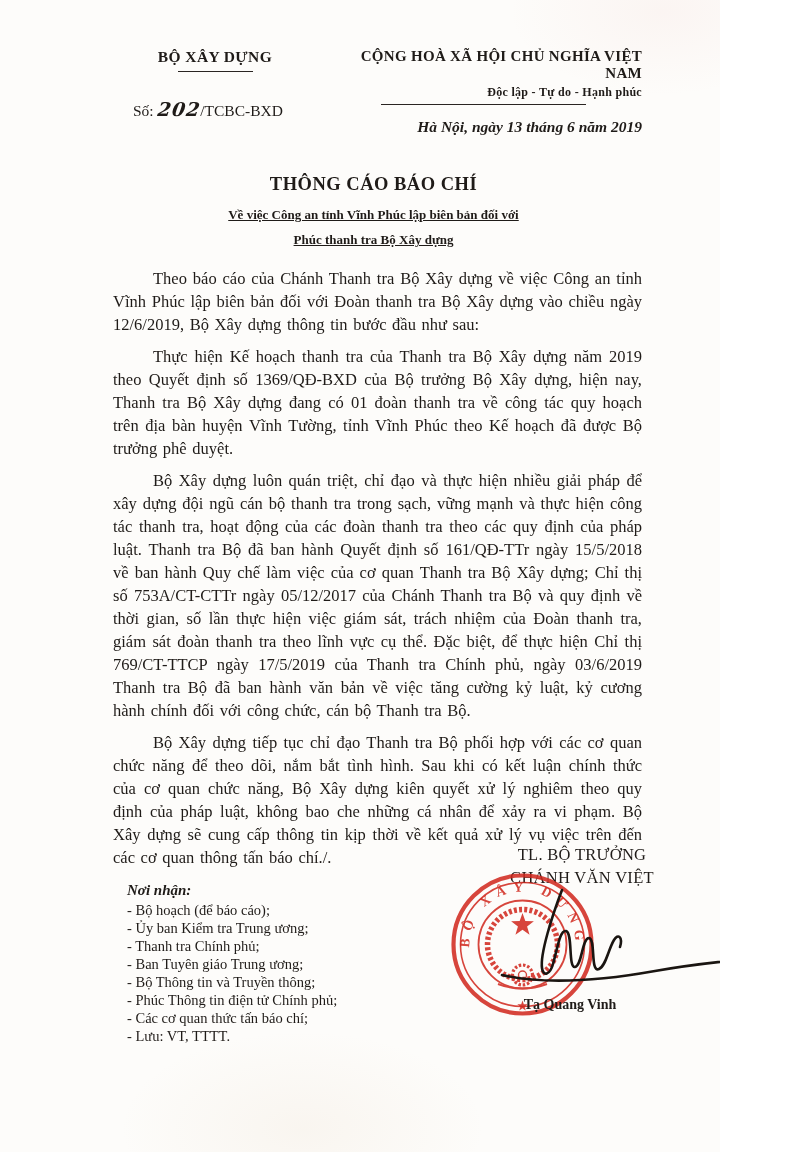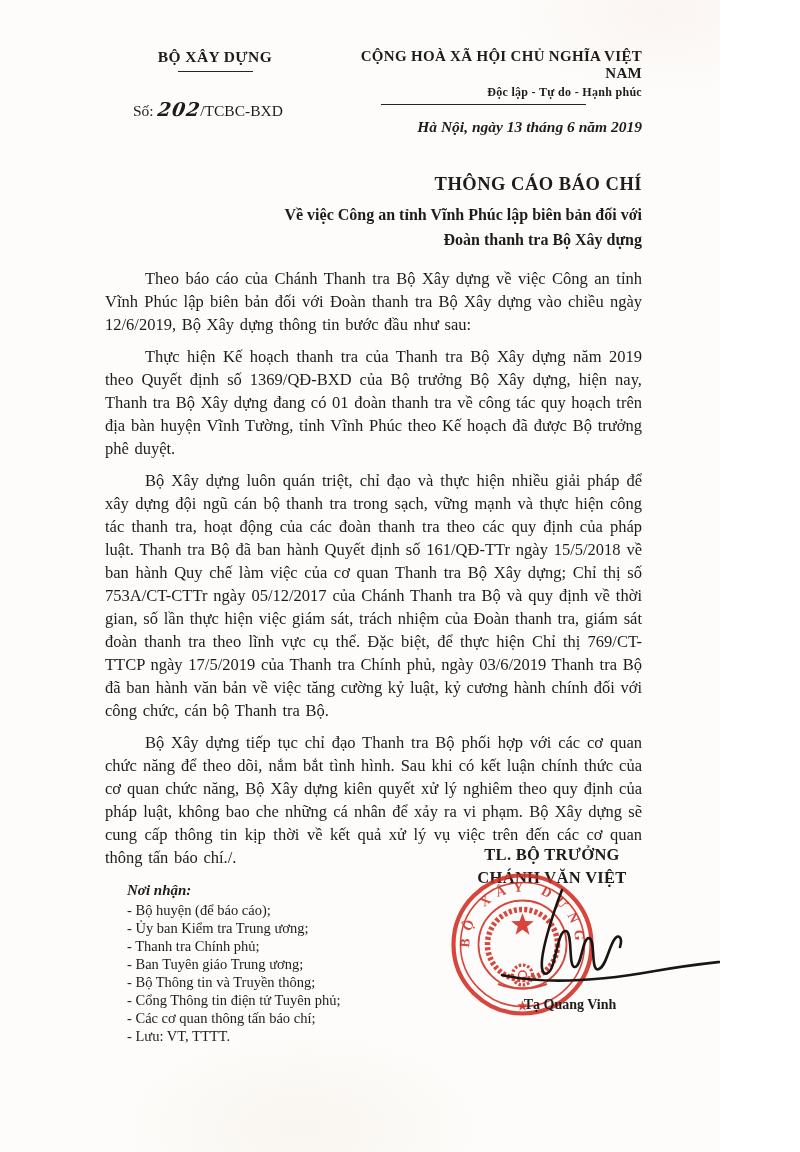--- a/index.html
+++ b/index.html
@@ -31,39 +31,39 @@
     font-family:"DejaVu Serif",serif;
     font-style:italic;font-weight:bold;font-size:19px;
     display:inline-block;transform:skewX(-8deg);
     letter-spacing:1px;
   }
   .country{font-weight:bold;font-size:15px;letter-spacing:0.3px;}
   .motto{font-weight:bold;font-size:12px;margin-top:3px;letter-spacing:0.3px;}
   .motto-underline{width:205px;border-bottom:1.7px solid #2a2522;margin:4px auto 0 auto;}
   .place-date{font-style:italic;font-weight:bold;font-size:15.5px;margin-top:13px;}
   
-  .title-block{text-align:right;margin-top:38px;}
+  .title-block{text-align:center;margin-top:38px;}
   .doc-title{font-weight:bold;font-size:18.5px;letter-spacing:0.5px;}
-  .doc-subtitle{font-weight:bold;font-size:16px;margin-top:7px;line-height:25px;}
+  .doc-subtitle{font-weight:bold;font-size:13px;margin-top:7px;line-height:25px;text-decoration:underline;}
   
   .doc-body{margin-top:15px;}
   .doc-body p{
-    margin:0 0 9px 0;
+    margin:0 0 9px 8px;
     font-size:16.5px;line-height:23px;
     text-align:justify;text-indent:40px;
     word-spacing:1.5px;
   }
   
   .doc-footer{
     position:absolute;left:105px;top:843px;width:617px;height:200px;
   }
   .recipients{position:absolute;left:22px;top:2px;font-size:14.5px;line-height:18px;margin-top:36px;}
   .recipients .label{font-weight:bold;font-style:italic;font-size:15px;margin-bottom:2px;}
-  .sig-head{position:absolute;left:302px;top:0;width:290px;text-align:center;
-    font-weight:bold;font-size:16.5px;line-height:23px;letter-spacing:0.3px;}
+  .sig-head{position:absolute;left:332px;top:0;width:290px;text-align:center;
+    font-weight:normal;font-size:16.5px;line-height:23px;letter-spacing:0.3px;}
   .signer{position:absolute;left:320px;top:154px;width:290px;text-align:center;
     font-weight:bold;font-size:14px;}
   .seal-svg{position:absolute;left:345px;top:29px;}
   .sig-svg{position:absolute;left:385px;top:33px;}
 </style>
 </head>
 <body>
 
 <div class="page">
 
@@ -80,42 +80,42 @@
       <div class="motto">Độc lập - Tự do - Hạnh phúc</div>
       <div class="motto-underline"></div>
       <div class="place-date">Hà Nội,  ngày 13 tháng 6 năm 2019</div>
     </div>
   </div>
 
   <div class="title-block">
     <div class="doc-title">THÔNG CÁO BÁO CHÍ</div>
     <div class="doc-subtitle">
       <span>Về việc Công an tỉnh Vĩnh Phúc lập biên bản đối với</span><br>
-      <span>Đoàn thanh tra Bộ Xây dựng</span>
+      <span>Phúc thanh tra Bộ Xây dựng</span>
     </div>
   </div>
 
   <div class="doc-body">
     <p>Theo báo cáo của Chánh Thanh tra Bộ Xây dựng về việc Công an tỉnh Vĩnh Phúc lập biên bản đối với Đoàn thanh tra Bộ Xây dựng vào chiều ngày 12/6/2019, Bộ Xây dựng thông tin bước đầu như sau:</p>
     <p>Thực hiện Kế hoạch thanh tra của Thanh tra Bộ Xây dựng năm 2019 theo Quyết định số 1369/QĐ-BXD của Bộ trưởng Bộ Xây dựng, hiện nay, Thanh tra Bộ Xây dựng đang có 01 đoàn thanh tra về công tác quy hoạch trên địa bàn huyện Vĩnh Tường, tỉnh Vĩnh Phúc theo Kế hoạch đã được Bộ trưởng phê duyệt.</p>
     <p>Bộ Xây dựng luôn quán triệt, chỉ đạo và thực hiện nhiều giải pháp để xây dựng đội ngũ cán bộ thanh tra trong sạch, vững mạnh và thực hiện công tác thanh tra, hoạt động của các đoàn thanh tra theo các quy định của pháp luật. Thanh tra Bộ đã ban hành Quyết định số 161/QĐ-TTr ngày 15/5/2018 về ban hành Quy chế làm việc của cơ quan Thanh tra Bộ Xây dựng; Chỉ thị số 753A/CT-CTTr ngày 05/12/2017 của Chánh Thanh tra Bộ và quy định về thời gian, số lần thực hiện việc giám sát, trách nhiệm của Đoàn thanh tra, giám sát đoàn thanh tra theo lĩnh vực cụ thể. Đặc biệt, để thực hiện Chỉ thị 769/CT-TTCP ngày 17/5/2019 của Thanh tra Chính phủ, ngày 03/6/2019 Thanh tra Bộ đã ban hành văn bản về việc tăng cường kỷ luật, kỷ cương hành chính đối với công chức, cán bộ Thanh tra Bộ.</p>
     <p>Bộ Xây dựng tiếp tục chỉ đạo Thanh tra Bộ phối hợp với các cơ quan chức năng để theo dõi, nắm bắt tình hình. Sau khi có kết luận chính thức của cơ quan chức năng, Bộ Xây dựng kiên quyết xử lý nghiêm theo quy định của pháp luật, không bao che những cá nhân để xảy ra vi phạm. Bộ Xây dựng sẽ cung cấp thông tin kịp thời về kết quả xử lý vụ việc trên đến các cơ quan thông tấn báo chí./.</p>
   </div>
 
   <div class="doc-footer">
 
     <div class="recipients">
       <div class="label">Nơi nhận:</div>
-      <div>- Bộ huyện (để báo cáo);</div>
+      <div>- Bộ hoạch (để báo cáo);</div>
       <div>- Ủy ban Kiểm tra Trung ương;</div>
       <div>- Thanh tra Chính phủ;</div>
       <div>- Ban Tuyên giáo Trung ương;</div>
       <div>- Bộ Thông tin và Truyền thông;</div>
-      <div>- Cổng Thông tin điện tử Tuyên phủ;</div>
-      <div>- Các cơ quan thông tấn báo chí;</div>
+      <div>- Phúc Thông tin điện tử Chính phủ;</div>
+      <div>- Các cơ quan thức tấn báo chí;</div>
       <div>- Lưu: VT, TTTT.</div>
     </div>
 
     <div class="sig-head">
       <div>TL. BỘ TRƯỞNG</div>
       <div>CHÁNH VĂN VIỆT</div>
     </div>
 
     <svg class="seal-svg" width="145" height="145" viewBox="0 0 145 145">
       <g stroke="#d1281e" fill="none" opacity="0.86">

